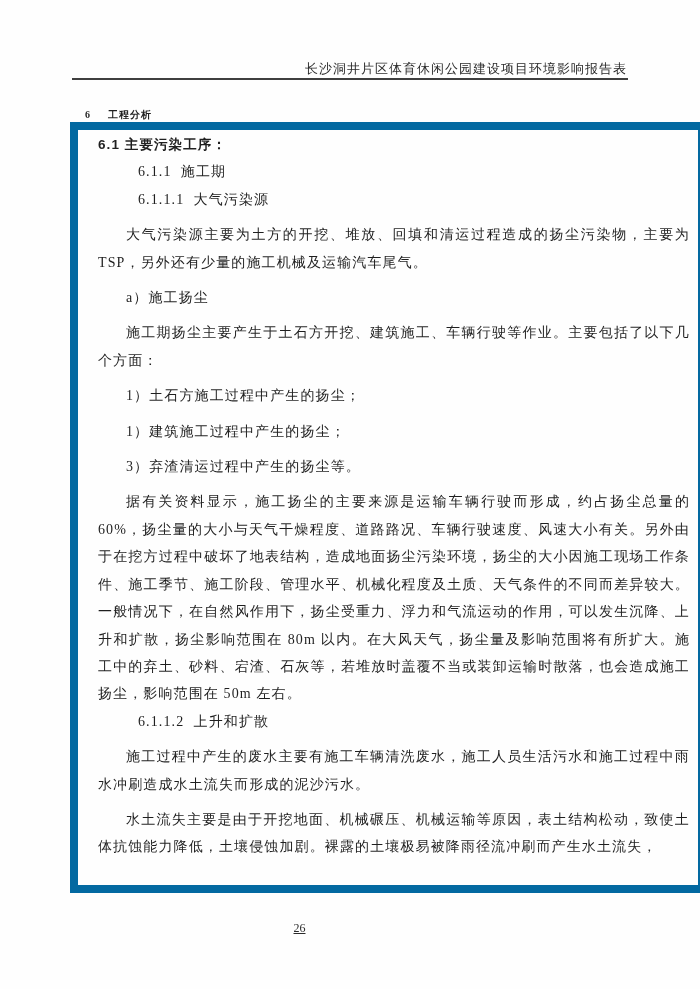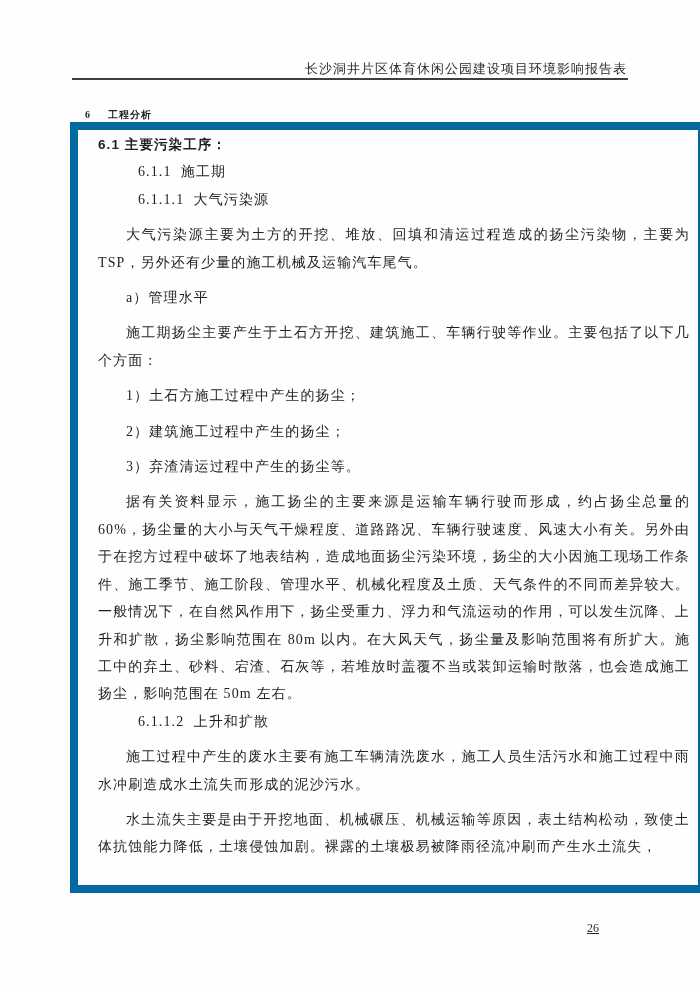--- a/index.html
+++ b/index.html
@@ -81,21 +81,21 @@
   .blk-para {
     text-align: justify;
     text-indent: 2em;
     margin-top: 8px;
   }
   .page-footer {
     position: absolute;
     top: 921px;
     left: 0;
     width: 599px;
-    text-align: right;
+    text-align: center;
     font-size: 12px;
     color: #2b2b2b;
     text-decoration: underline;
   }
 </style>
 </head>
 <body>
 
 <div class="page">
 
@@ -110,27 +110,27 @@
   <div class="content-box">
 
     <p class="blk blk-heading-bold">6.1 主要污染工序：</p>
 
     <p class="blk blk-heading">6.1.1  施工期</p>
 
     <p class="blk blk-heading">6.1.1.1  大气污染源</p>
 
     <p class="blk blk-para">大气污染源主要为土方的开挖、堆放、回填和清运过程造成的扬尘污染物，主要为TSP，另外还有少量的施工机械及运输汽车尾气。</p>
 
-    <p class="blk blk-para">a）管理水平</p>
+    <p class="blk blk-para">a）施工扬尘</p>
 
     <p class="blk blk-para">施工期扬尘主要产生于土石方开挖、建筑施工、车辆行驶等作业。主要包括了以下几个方面：</p>
 
     <p class="blk blk-para">1）土石方施工过程中产生的扬尘；</p>
 
-    <p class="blk blk-para">2）建筑施工过程中产生的扬尘；</p>
+    <p class="blk blk-para">1）建筑施工过程中产生的扬尘；</p>
 
     <p class="blk blk-para">3）弃渣清运过程中产生的扬尘等。</p>
 
     <p class="blk blk-para">据有关资料显示，施工扬尘的主要来源是运输车辆行驶而形成，约占扬尘总量的60%，扬尘量的大小与天气干燥程度、道路路况、车辆行驶速度、风速大小有关。另外由于在挖方过程中破坏了地表结构，造成地面扬尘污染环境，扬尘的大小因施工现场工作条件、施工季节、施工阶段、管理水平、机械化程度及土质、天气条件的不同而差异较大。一般情况下，在自然风作用下，扬尘受重力、浮力和气流运动的作用，可以发生沉降、上升和扩散，扬尘影响范围在 80m 以内。在大风天气，扬尘量及影响范围将有所扩大。施工中的弃土、砂料、宕渣、石灰等，若堆放时盖覆不当或装卸运输时散落，也会造成施工扬尘，影响范围在 50m 左右。</p>
 
     <p class="blk blk-heading">6.1.1.2  上升和扩散</p>
 
     <p class="blk blk-para">施工过程中产生的废水主要有施工车辆清洗废水，施工人员生活污水和施工过程中雨水冲刷造成水土流失而形成的泥沙污水。</p>
 
 

